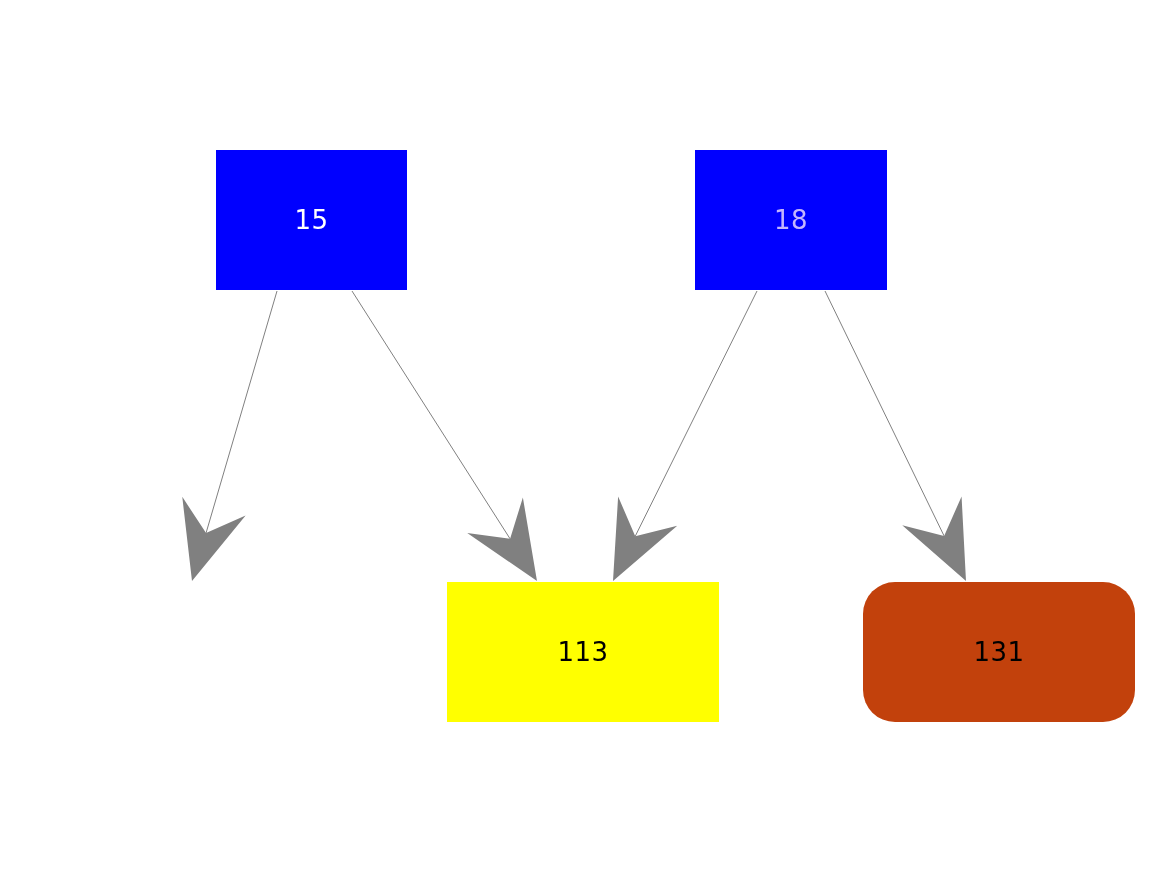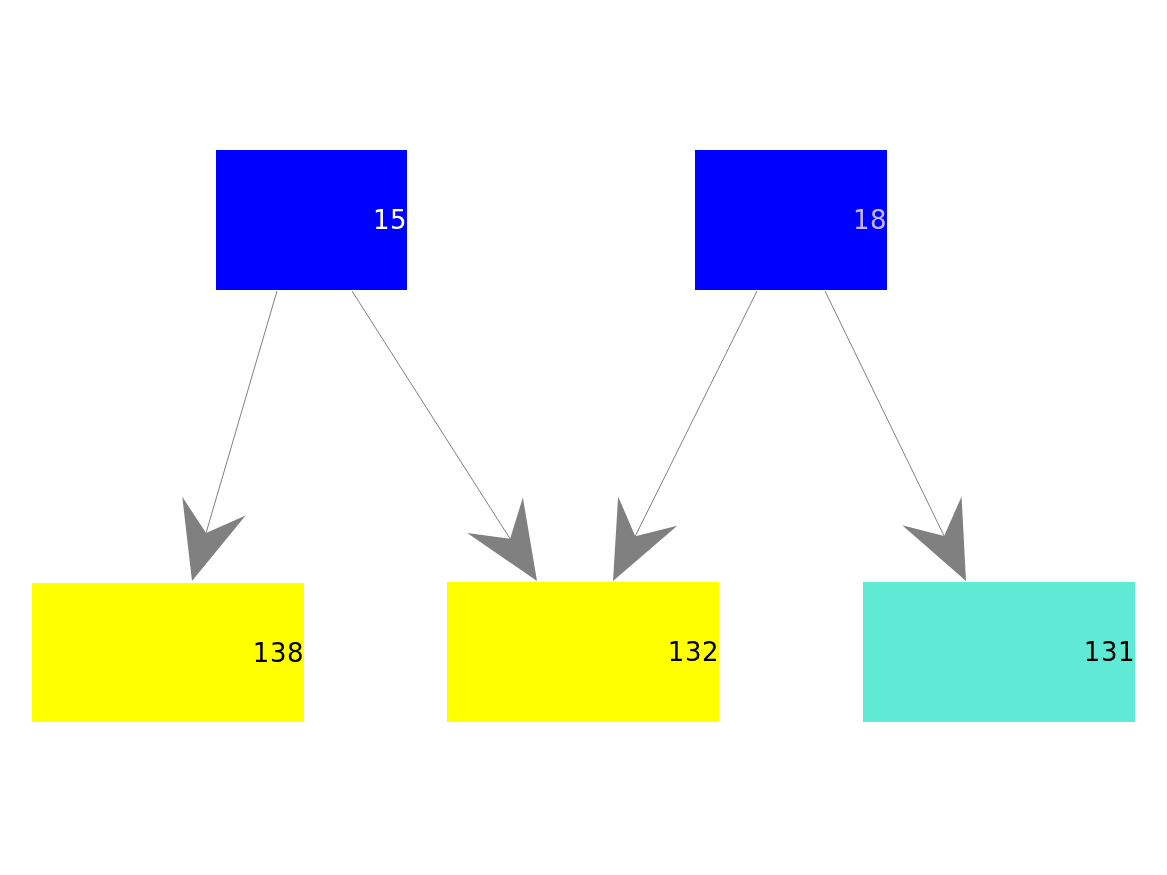--- a/index.html
+++ b/index.html
@@ -23,21 +23,21 @@
     top: 0;
     width: 1167px;
     height: 875px;
     pointer-events: none;
   }
   .node {
     position: absolute;
     box-sizing: border-box;
     display: flex;
     align-items: center;
-    justify-content: flex-end;
+    justify-content: center;
     font-family: "DejaVu Sans", sans-serif;
     font-size: 26px;
     line-height: 1;
     letter-spacing: 0.5px;
     user-select: none;
   }
   .node-label {
     display: block;
     font-family: "DejaVu Sans", sans-serif;
   }
@@ -69,25 +69,22 @@
   </svg>
 
   <div class="node blue" id="node-0" style="left: 216px; top: 150px; width: 191px; height: 140px; background: rgb(0, 0, 255); color: rgb(255, 255, 255);">
     <span class="node-label">15</span>
   </div>
 
   <div class="node blue" id="node-1" style="left: 695px; top: 150px; width: 192px; height: 140px; background: rgb(0, 0, 255); color: #c4b5fd;">
     <span class="node-label">18</span>
   </div>
 
-  <div class="node yellow" id="node-2" style="left: 32px; top: 583px; width: 272px; height: 139px; background: rgb(255, 255, 0); color: rgb(0, 0, 0);">
-    <span class="node-label">138</span>
+
+  <div class="node yellow" id="node-3" style="left: 447px; top: 582px; width: 272px; height: 140px; background: rgb(255, 255, 0); color: rgb(0, 0, 0);">
+    <span class="node-label">113</span>
   </div>
 
-  <div class="node yellow" id="node-3" style="left: 447px; top: 582px; width: 272px; height: 140px; background: rgb(255, 255, 0); color: rgb(0, 0, 0);">
-    <span class="node-label">132</span>
-  </div>
-
-  <div class="node yellow" id="node-4" style="left: 863px; top: 582px; width: 272px; height: 140px; background: #5eead4; color: rgb(0, 0, 0);">
+  <div class="node yellow" id="node-4" style="left: 863px; top: 582px; width: 272px; height: 140px; background: #c2410c; color: rgb(0, 0, 0); border-radius: 32px;">
     <span class="node-label">131</span>
   </div>
 
 </div>
 
 </body></html>

